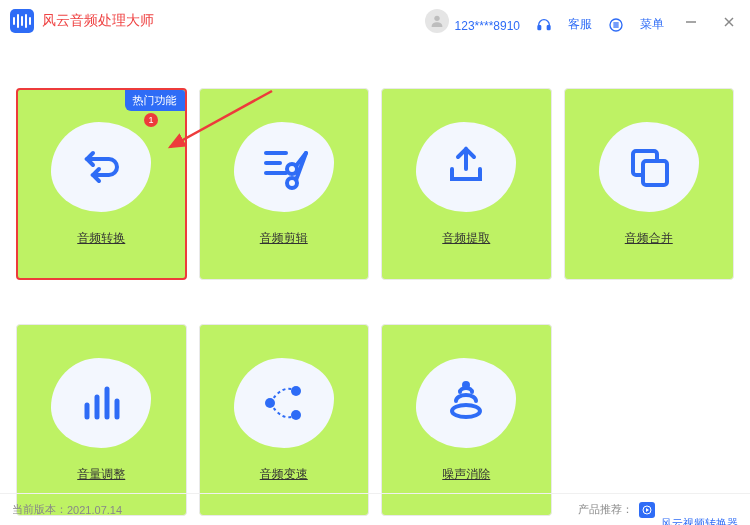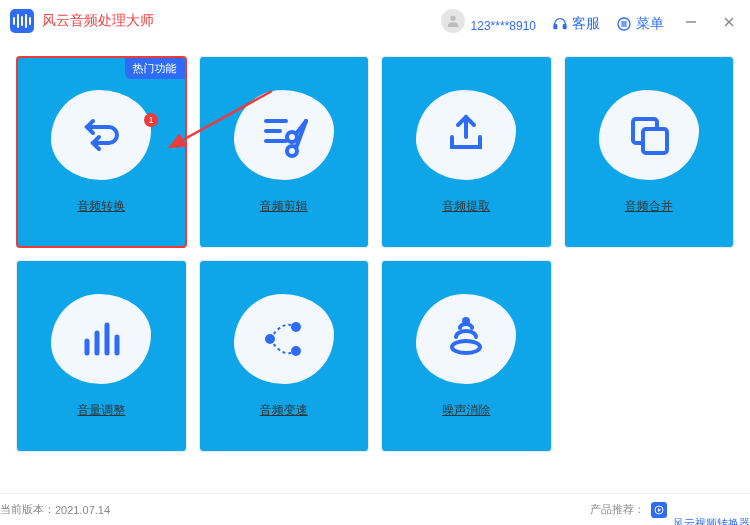--- a/index.html
+++ b/index.html
@@ -8,33 +8,33 @@
     .titlebar { height: 42px; display: flex; align-items: center; padding: 0 10px; }
     .logo { width: 24px; height: 24px; background: #2e6cf6; border-radius: 5px; display: flex; align-items: center; justify-content: center; margin-right: 8px; }
     .logo-bars { display: flex; gap: 2px; align-items: center; }
     .logo-bars span { width: 2px; background: #fff; border-radius: 1px; }
     .logo-bars span:nth-child(1){height:8px}.logo-bars span:nth-child(2){height:14px}.logo-bars span:nth-child(3){height:10px}.logo-bars span:nth-child(4){height:14px}.logo-bars span:nth-child(5){height:8px}
     .app-title { font-size: 14px; color: #ef4444; font-weight: 500; }
     .title-spacer { flex: 1; }
     .user-area { display: flex; align-items: flex-end; gap: 16px; }
     .avatar { width: 24px; height: 24px; border-radius: 50%; background: #e5e5e5; display: flex; align-items: center; justify-content: center; }
     .username { color: #2e6cf6; font-size: 12px; margin-left: -10px; }
-    .support, .menu-btn { display: flex; align-items: center; gap: 4px; font-size: 14px; color: #2e6cf6; cursor: pointer; }
+    .support, .menu-btn { display: flex; align-items: center; gap: 16px; font-size: 12px; color: #2e6cf6; cursor: pointer; }
     .win-btn { width: 22px; height: 22px; display: flex; align-items: center; justify-content: center; color: #888; cursor: pointer; }
     
     .grid { padding: 14px 16px 0 16px; display: grid; grid-template-columns: repeat(4, 1fr); gap: 12px; }
-    .card { border: 1px solid #e9e9e9; border-radius: 4px; height: 192px; display: flex; flex-direction: column; align-items: center; justify-content: center; cursor: pointer; position: relative; background: #0ea5e9; }
+    .card { border: 1px solid #e9e9e9; border-radius: 4px; height: 192px; display: flex; flex-direction: column; align-items: center; justify-content: center; cursor: pointer; position: relative; background: #bef264; margin-top: 32px; }
     .card.highlighted { border: 2px solid #ed3b3b; }
     .icon-bg { width: 100px; height: 90px; background: #f3f7fe; border-radius: 48% 52% 50% 50% / 55% 45% 55% 45%; display: flex; align-items: center; justify-content: center; margin-bottom: 18px; }
     .card-label { font-size: 12px; color: #333; text-decoration: underline; }
     .badge { position: absolute; top: 0; right: 0; background: #2e6cf6; color: #fff; font-size: 11px; padding: 3px 8px; border-radius: 0 3px 0 6px; }
     
     .annot-dot { position: absolute; width: 14px; height: 14px; background: #ed3b3b; border-radius: 50%; color: #fff; font-size: 9px; display: flex; align-items: center; justify-content: center; left: 144px; top: 113px; z-index: 5; }
     
-    .footer { position: absolute; bottom: 0; left: 0; right: 0; height: 32px; border-top: 1px solid #f0f0f0; display: flex; align-items: center; padding: 0 0; font-size: 11px; color: #888; }
+    .footer { position: absolute; bottom: 0; left: 0; right: 0; height: 32px; border-top: 1px solid #f0f0f0; display: flex; align-items: center; padding: 0 12px; font-size: 11px; color: #888; }
     .footer-spacer { flex: 1; }
     .rec-icon { width: 16px; height: 16px; background: #2e6cf6; border-radius: 3px; display: flex; align-items: center; justify-content: center; margin: 0 6px; }
     .rec-link { color: #2e6cf6; margin-top: 28px; }
     
     svg { display: block; }
   </style>
 </head>
 <body>
 
 <div class="titlebar">

